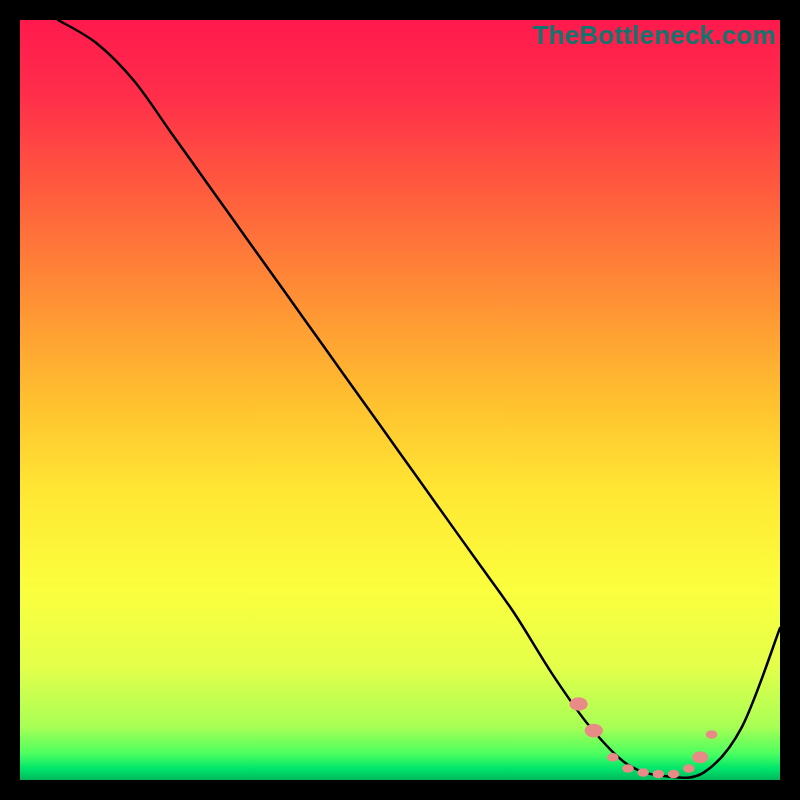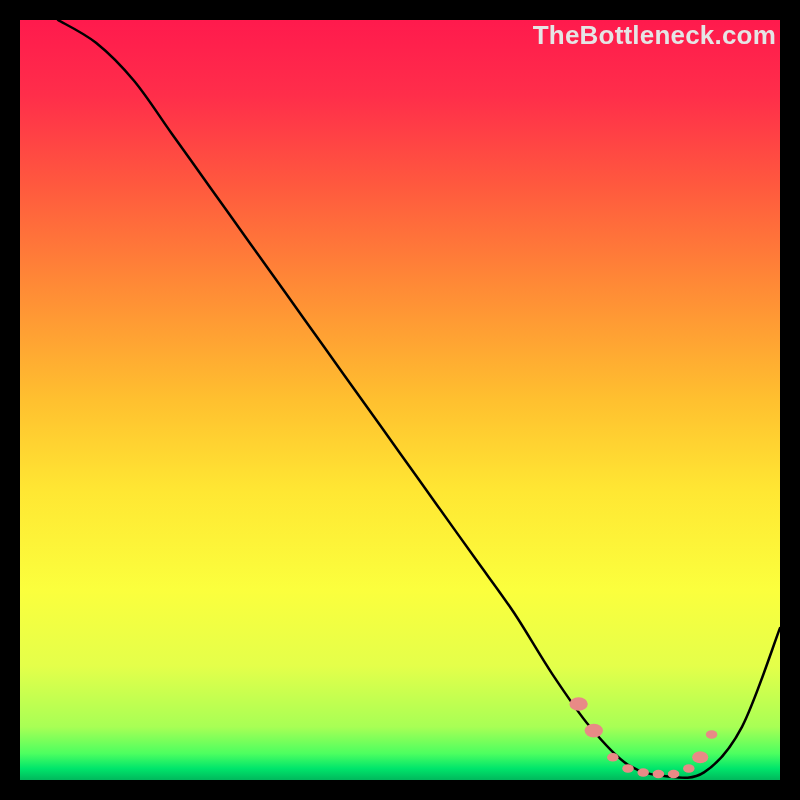--- a/index.html
+++ b/index.html
@@ -18,21 +18,21 @@
     width: 760px;
     height: 760px;
     background: #000;
   }
   .watermark {
     position: absolute;
     top: 0px;
     right: 4px;
     font-size: 26px;
     font-weight: 600;
-    color: #e5e5e5;
+    color: #0f766e;
     letter-spacing: 0.2px;
     z-index: 10;
   }
   svg.plot {
     position: absolute;
     left: 0;
     top: 0;
     width: 760px;
     height: 760px;
     display: block;

